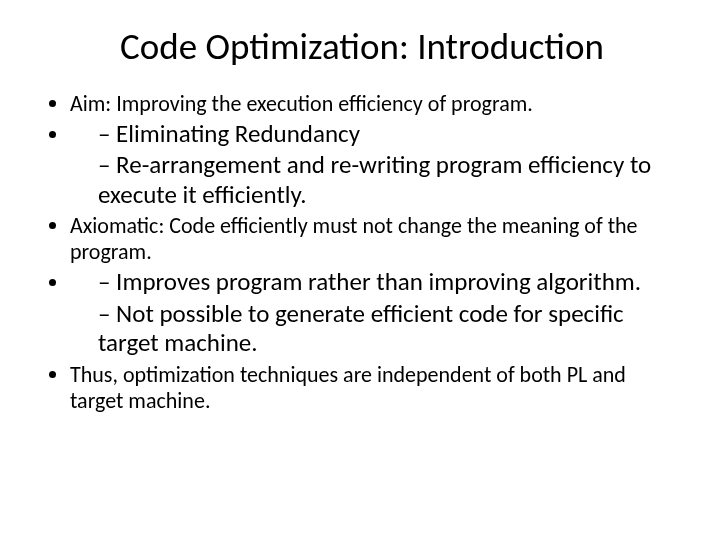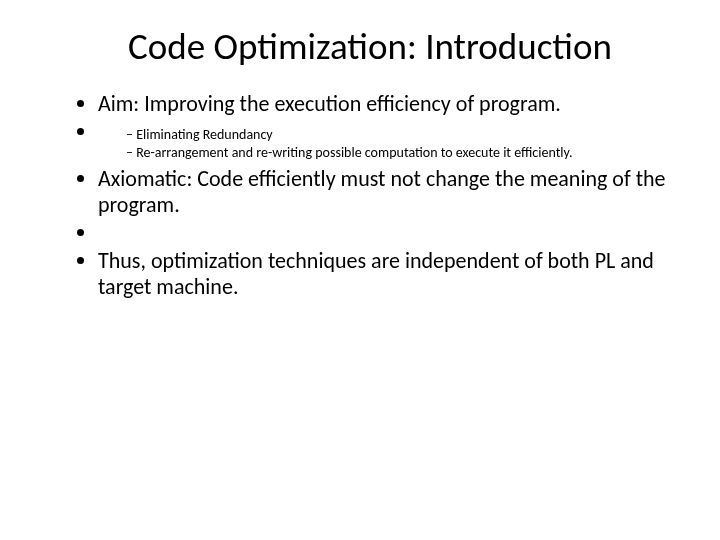--- a/index.html
+++ b/index.html
@@ -8,65 +8,69 @@
     width: 720px;
     height: 540px;
     background: #fff;
     font-family: Calibri, "Segoe UI", Arial, sans-serif;
     color: #000;
   }
   .slide {
     box-sizing: border-box;
     width: 720px;
     height: 540px;
-    padding: 18px 40px 0 60px;
+    padding: 18px 40px 0 44px;
   }
   .title {
     text-align: center;
     font-size: 37px;
     font-weight: 400;
     margin: 6px 0 22px 0;
     letter-spacing: 0px;
   }
   ul.lvl1 {
     list-style: disc;
-    margin: 12px;
+    margin: 0;
     padding-left: 26px;
     font-size: 22px;
     line-height: 1.18;
   }
   ul.lvl1 > li {
     margin-bottom: 2px;
   }
   ul.lvl2 {
     list-style: none;
     margin: 2px 0 4px 0;
     padding-left: 28px;
-    font-size: 14px;
+    font-size: 25px;
     line-height: 1.18;
   }
   ul.lvl2 > li {
     margin-bottom: 2px;
   }
   ul.lvl2 > li::before {
     content: "–  ";
   }
 </style>
 </head>
 <body>
 
 <div class="slide">
   <h1 class="title">Code Optimization: Introduction</h1>
 
   <ul class="lvl1">
     <li>Aim: Improving the execution efficiency of program.</li>
     <li>
       <ul class="lvl2">
         <li>Eliminating Redundancy</li>
-        <li>Re-arrangement and re-writing possible computation to execute it efficiently.</li>
+        <li>Re-arrangement and re-writing program efficiency to execute it efficiently.</li>
       </ul>
     </li>
     <li>Axiomatic: Code efficiently must not change the meaning of the program.</li>
     <li>
+      <ul class="lvl2">
+        <li>Improves program rather than improving algorithm.</li>
+        <li>Not possible to generate efficient code for specific target machine.</li>
+      </ul>
     </li>
     <li>Thus, optimization techniques are independent of both PL and target machine.</li>
   </ul>
 </div>
 
 </body></html>

